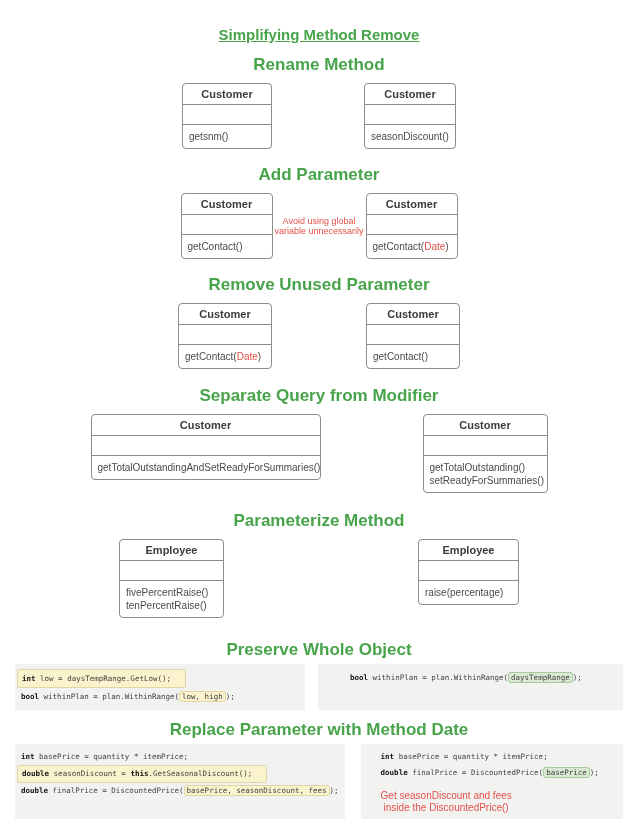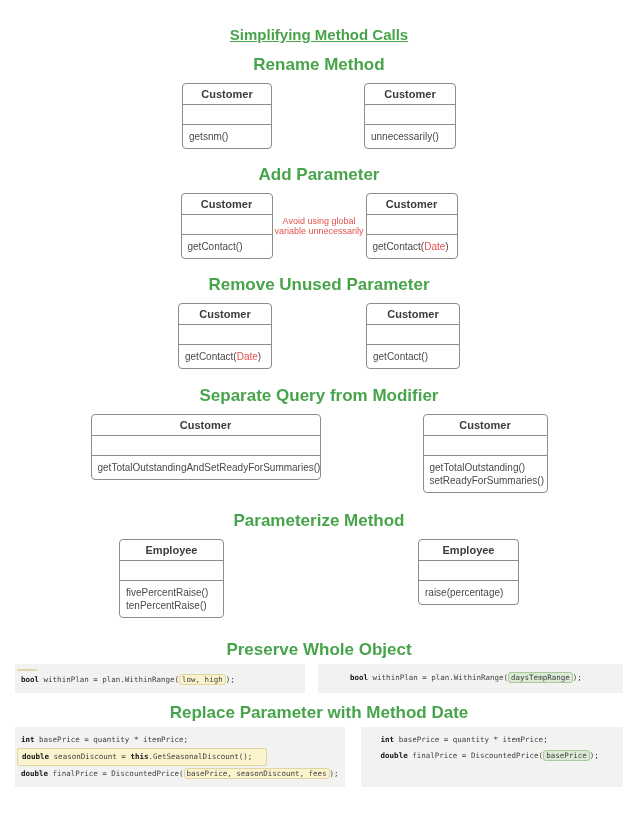--- a/index.html
+++ b/index.html
@@ -68,36 +68,36 @@
     margin-top:9px; font-family:"Liberation Sans", sans-serif;
     font-size:10px; line-height:12px; color:var(--accent-red,#E3514B);
   }
   .code-note .l2 { padding-left:3px; }
 </style>
 </head>
 <body>
 
 <div class="page">
 
-  <div class="title">Simplifying Method Calls</div>
+  <div class="title">Simplifying Method Remove</div>
 
   <div class="sec-heading mt12">Rename Method</div>
   <div class="box-row g92">
     <div class="uml-box w90">
       <div class="uml-title">Customer</div>
       <div class="uml-empty"></div>
       <div class="uml-methods">
         <div class="m">getsnm()</div>
       </div>
     </div>
     <div class="uml-box w92">
       <div class="uml-title">Customer</div>
       <div class="uml-empty"></div>
       <div class="uml-methods">
-        <div class="m">unnecessarily()</div>
+        <div class="m">seasonDiscount()</div>
       </div>
     </div>
   </div>
 
   <div class="sec-heading mt16">Add Parameter</div>
   <div class="box-row">
     <div class="uml-box w92">
       <div class="uml-title">Customer</div>
       <div class="uml-empty"></div>
       <div class="uml-methods">
@@ -170,20 +170,21 @@
       <div class="uml-methods">
         <div class="m">raise(percentage)</div>
       </div>
     </div>
   </div>
 
   <div class="sec-heading mt22">Preserve Whole Object</div>
   <div class="code-row preserve">
     <div class="codeblock cb-preserve-left">
         <div class="code-group hl-block">
+          <div class="code-line"><span class="kw">int</span><span> low = daysTempRange.GetLow();</span></div>
         </div>
         <div class="code-group">
           <div class="code-line"><span class="kw">bool</span><span> withinPlan = plan.WithinRange(</span><span class="inline-hl hl-y">low, high</span><span>);</span></div>
         </div>
       </div>
     <div class="codeblock cb-preserve-right">
         <div class="code-group">
           <div class="code-line"><span class="kw">bool</span><span> withinPlan = plan.WithinRange(</span><span class="inline-hl hl-g">daysTempRange</span><span>);</span></div>
         </div>
       </div>
@@ -202,16 +203,20 @@
           <div class="code-line"><span class="kw">double</span><span> finalPrice = DiscountedPrice(</span><span class="inline-hl hl-y">basePrice, seasonDiscount, fees</span><span>);</span></div>
         </div>
       </div>
     <div class="codeblock cb-replace-right">
       <div>
           <div class="code-group">
             <div class="code-line"><span class="kw">int</span><span> basePrice = quantity * itemPrice;</span></div>
             <div class="code-line"><span class="kw">double</span><span> finalPrice = DiscountedPrice(</span><span class="inline-hl hl-g">basePrice</span><span>);</span></div>
           </div>
         </div>
+      <div class="code-note">
+        <div>Get seasonDiscount and fees</div>
+        <div class="l2">inside the DiscountedPrice()</div>
+      </div>
     </div>
   </div>
 
 </div>
 
 </body></html>

